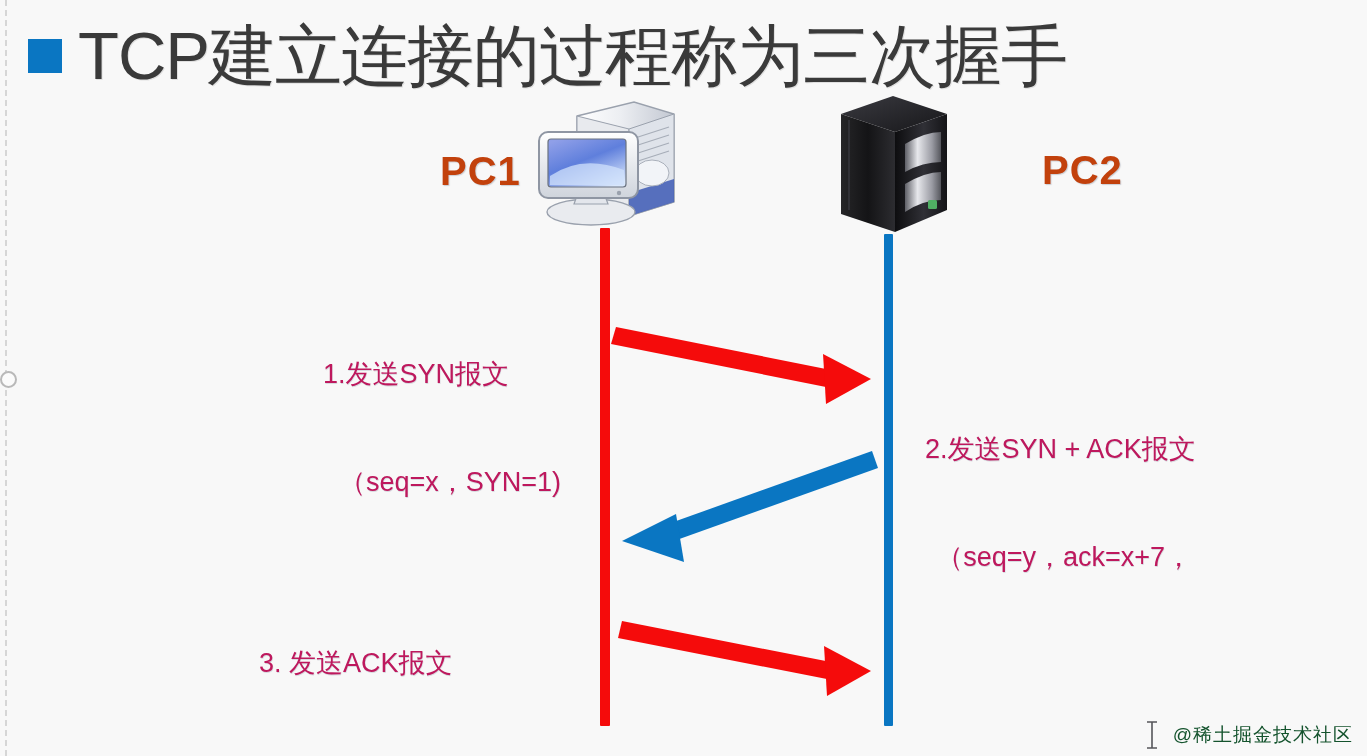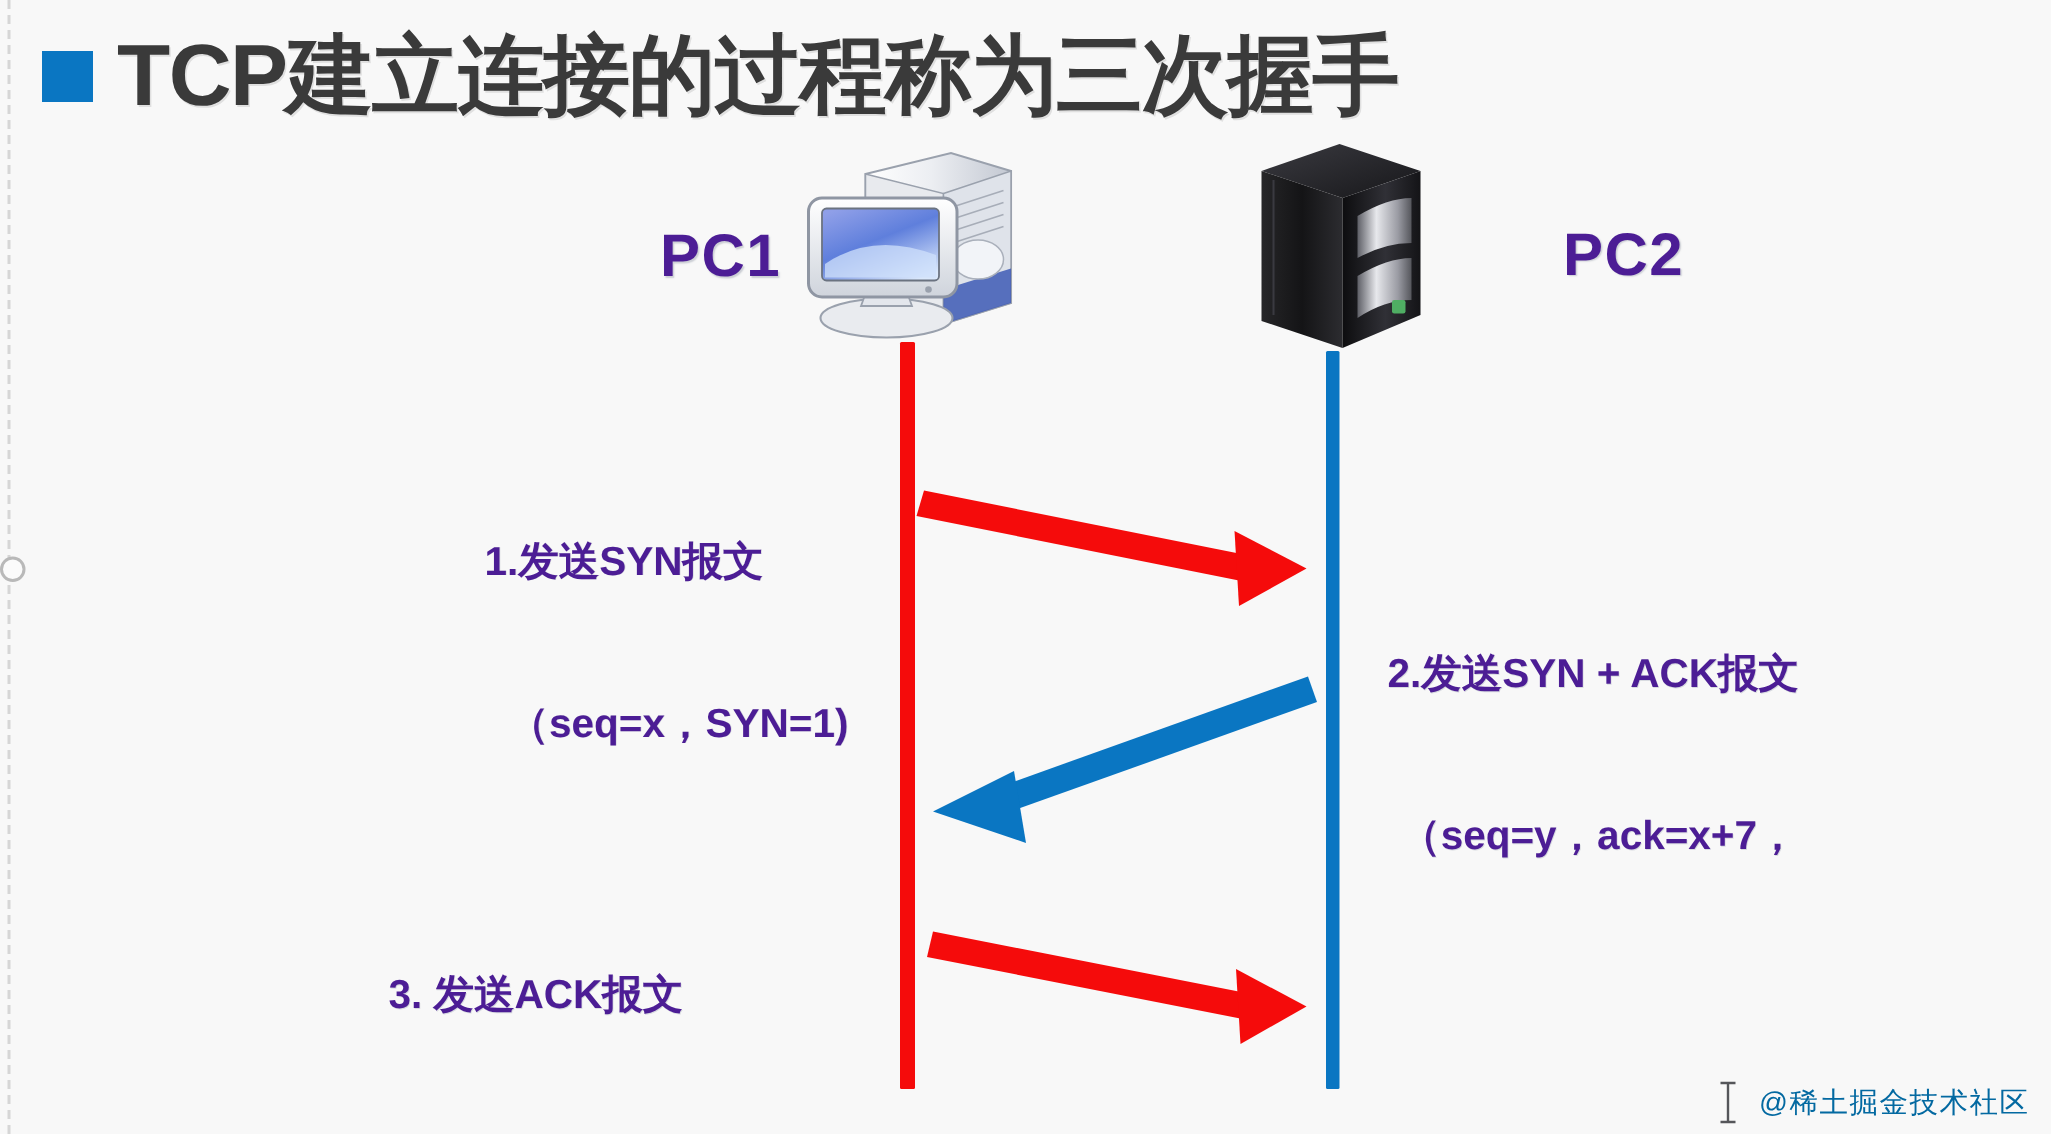--- a/index.html
+++ b/index.html
@@ -47,35 +47,35 @@
     align-items: center;
     gap: 16px;
   }
   .title-bullet {
     width: 34px;
     height: 34px;
     background: #0a76c2;
     flex: 0 0 auto;
   }
   .title-text {
-    font-size: 58px;
-    font-weight: 700;
+    font-size: 67px;
+    font-weight: 400;
     color: #3a3a3a;
     letter-spacing: -1px;
     white-space: nowrap;
     line-height: 1;
     text-shadow: 1px 1px 0 rgba(150,150,150,.25);
   }
 
   
   .node-label {
     position: absolute;
     font-size: 40px;
     font-weight: 700;
-    color: #4c1d95;
+    color: #c2410c;
     letter-spacing: 1px;
     text-shadow: 1px 1px 1px rgba(120,130,145,.35);
   }
   #pc1-label { left: 440px; top: 149px; }
   #pc2-label { left: 1002px; top: 148px; margin-left: 40px; }
 
   
   .pc1-icon {
     position: absolute;
     left: 534px;
@@ -118,40 +118,40 @@
     left: 0;
     top: 0;
     width: 1367px;
     height: 756px;
     pointer-events: none;
   }
 
   
   .msg {
     position: absolute;
-    color: #4c1d95;
-    font-weight: 700;
+    color: #be185d;
+    font-weight: 400;
     font-size: 27px;
     line-height: 1.33;
     white-space: pre;
     text-shadow: 0.5px 0.5px 0 rgba(120,130,150,.25);
   }
   #msg-1 { left: 323px; top: 285px; }
   #msg-2 { left: 925px; top: 360px; text-align: center; }
   #msg-3 { left: 259px; top: 574px; }
   .msg-line { display: block; }
   .indent-1 { padding-left: 16px; }
 
   
   .watermark {
     position: absolute;
     right: 14px;
     bottom: 8px;
     font-size: 19px;
-    color: #0369a1;
+    color: #14532d;
     letter-spacing: 1px;
   }
   .text-caret {
     position: absolute;
     right: 208px;
     bottom: 6px;
     width: 14px;
     height: 30px;
     color: #55565a;
   }

